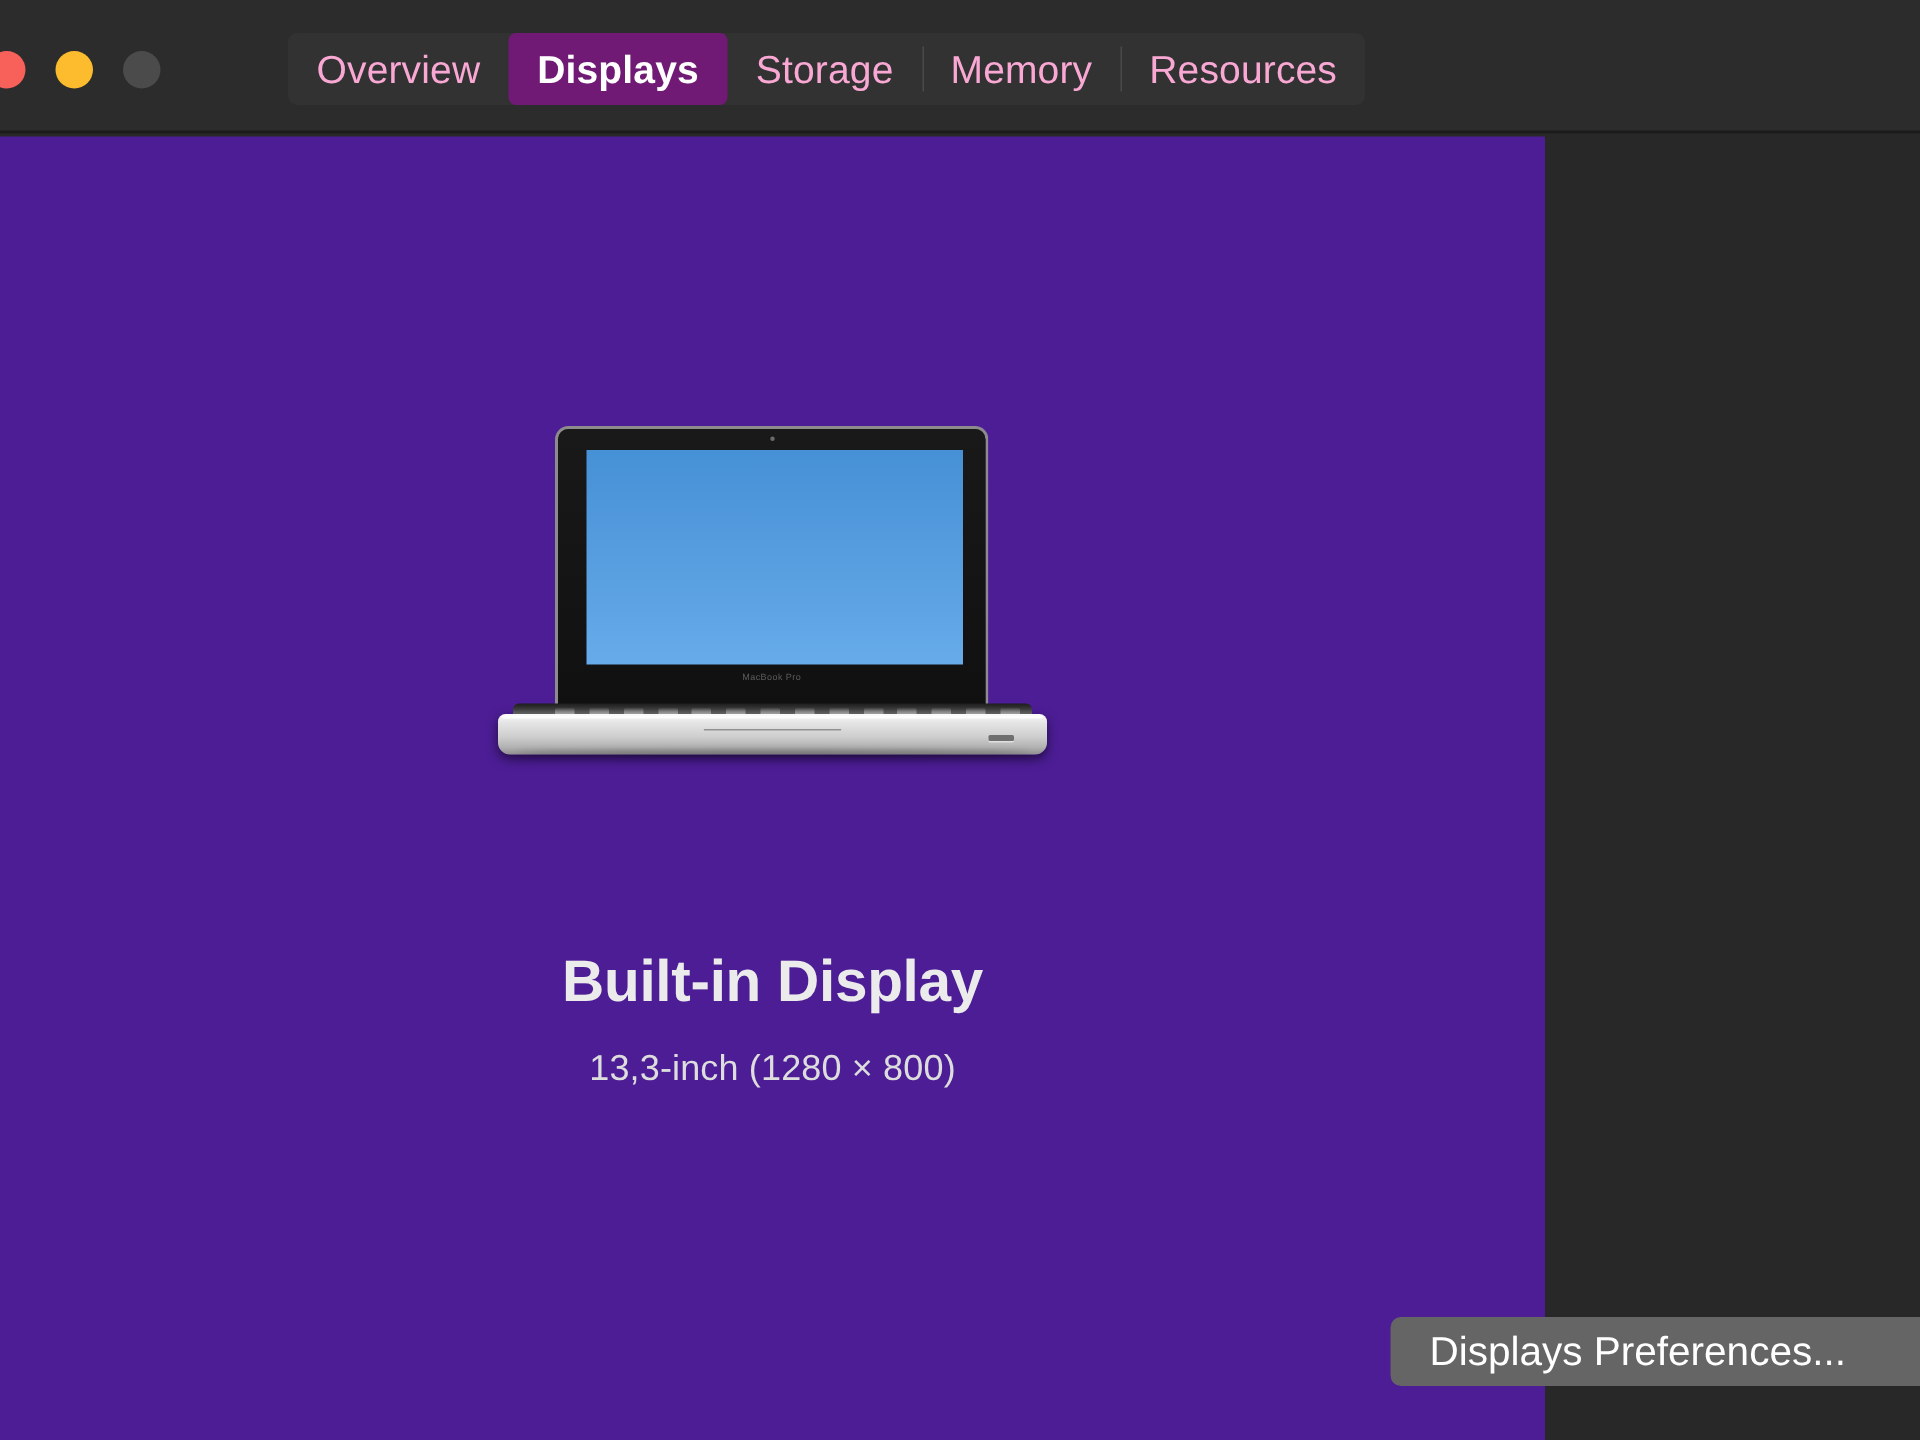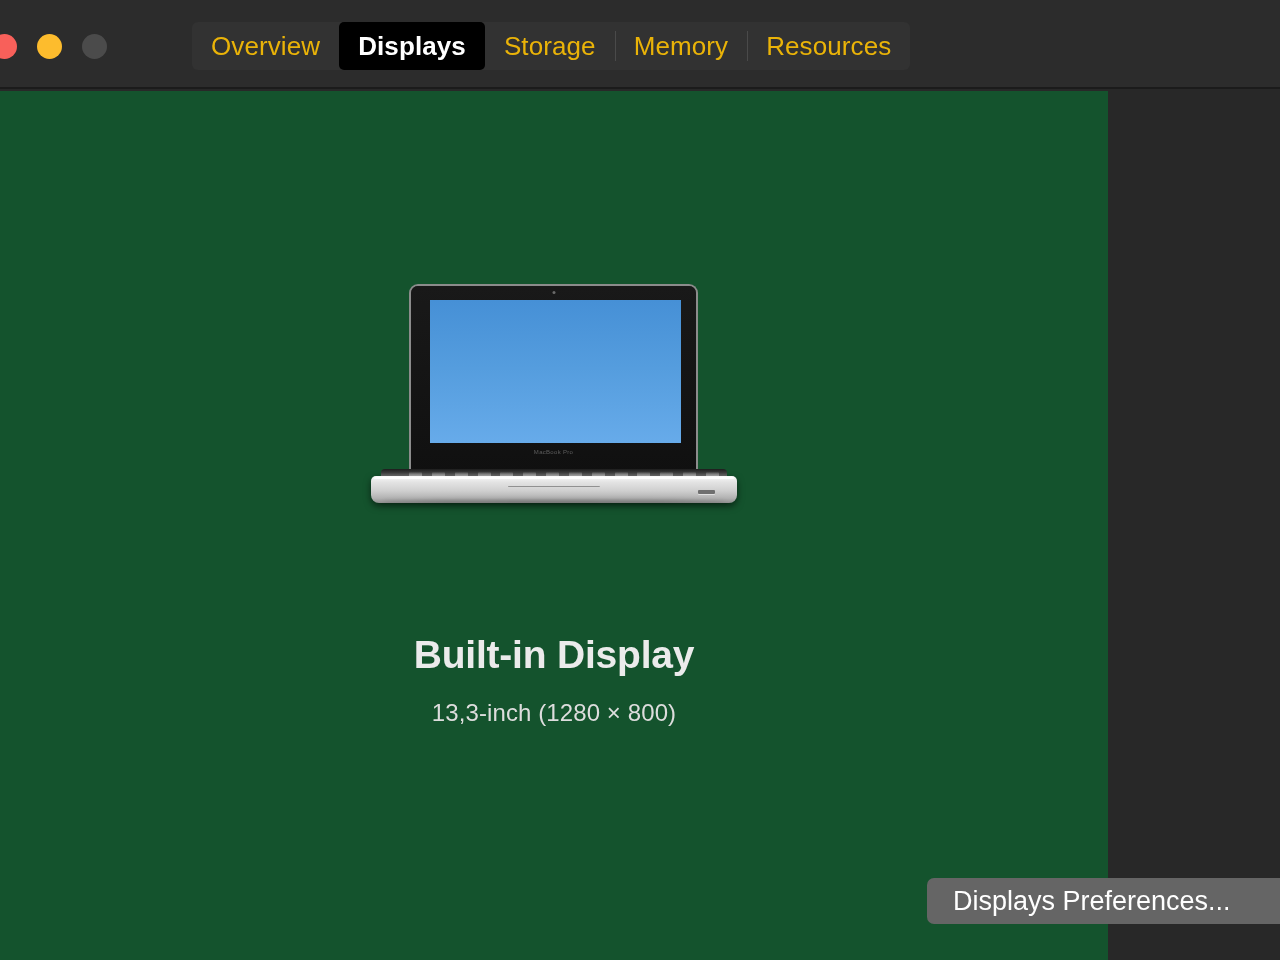--- a/index.html
+++ b/index.html
@@ -63,53 +63,53 @@
     padding: 0;
     overflow: hidden;
   }
   .tab {
     position: relative;
     display: flex;
     align-items: center;
     justify-content: center;
     padding: 0 19px;
     font-size: 26px;
-    color: #eab308;
+    color: #f9a8d4;
     letter-spacing: 0.1px;
     background: transparent;
     border: none;
     font-family: "Liberation Sans", sans-serif;
     cursor: default;
     white-space: nowrap;
   }
   .tab + .tab::before {
     content: "";
     position: absolute;
     left: 0;
     top: 9px;
     bottom: 9px;
     width: 1px;
     background: #4a4a4a;
   }
   .tab.selected {
-    background: #000000;
+    background: #701a75;
     color: #ffffff;
     font-weight: bold;
     border-radius: 5px;
   }
   .tab.selected::before,
   .tab.selected + .tab::before { background: transparent; }
 
   
   .content {
     position: absolute;
     left: 0; top: 91px;
-    width: 1108px;
+    width: 1030px;
     height: 869px;
-    background: #14532d;
+    background: #4c1d95;
   }
 
   
   .mac-wrap {
     position: absolute;
     left: 50%;
     top: 193px;
     transform: translateX(-50%);
     width: 366px;
     height: 228px;

